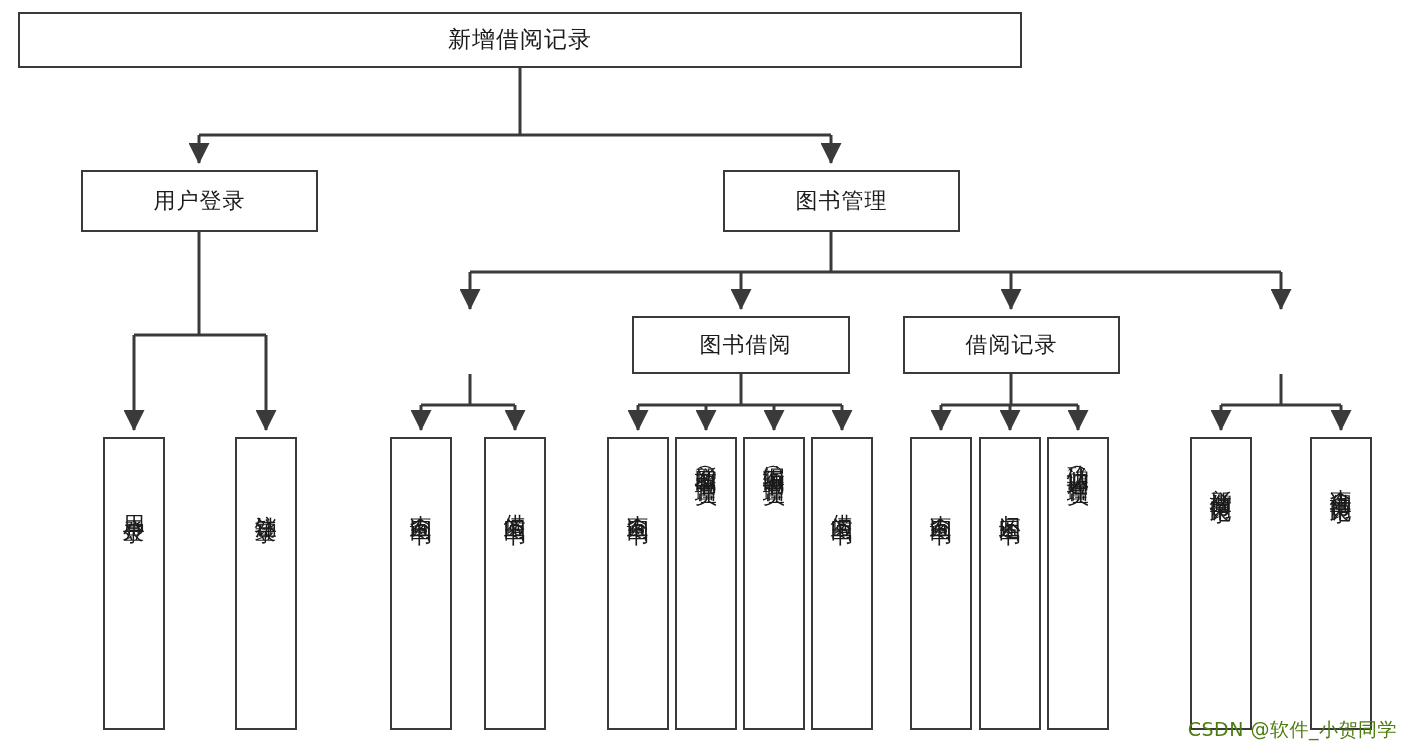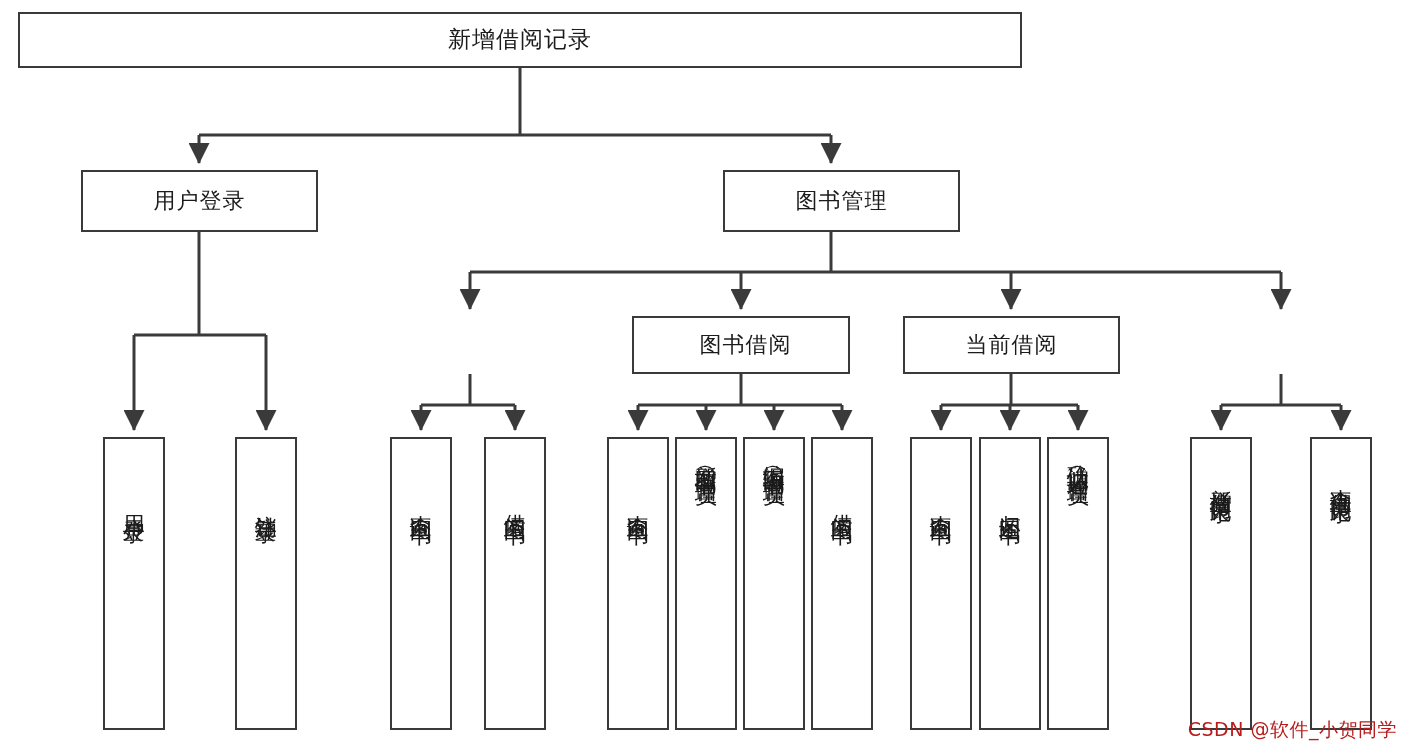--- a/index.html
+++ b/index.html
@@ -63,21 +63,21 @@
     margin-top: 26px;
   }
   .leaf-tall .vtext {
     margin-top: 2px;
   }
   .watermark {
     position: absolute;
     right: 8px;
     bottom: 4px;
     font-size: 19px;
-    color: #b91c1c;
+    color: #4d7c0f;
     white-space: nowrap;
     letter-spacing: 0.5px;
   }
 </style>
 </head>
 <body>
 
 <div id="canvas">
 
   <svg class="wires" viewBox="0 0 1405 747">
@@ -138,21 +138,21 @@
     <span>用户登录</span>
   </div>
   <div class="node h" style="left:711px; top:170px; width:237px; height:62px;margin-left:12px;">
     <span>图书管理</span>
   </div>
 
   <div class="node h" style="left:632px; top:316px; width:218px; height:58px;padding-left:9px;">
     <span>图书借阅</span>
   </div>
   <div class="node h" style="left:903px; top:316px; width:217px; height:58px;">
-    <span>当前借阅</span>
+    <span>借阅记录</span>
   </div>
 
   <div class="node leaf leaf-short" style="left:103px; top:437px; width:62px; height:293px;">
     <span class="vtext">用户登录</span>
   </div>
   <div class="node leaf leaf-short" style="left:235px; top:437px; width:62px; height:293px;">
     <span class="vtext">注销登录</span>
   </div>
 
   <div class="node leaf leaf-short" style="left:390px; top:437px; width:62px; height:293px;">

